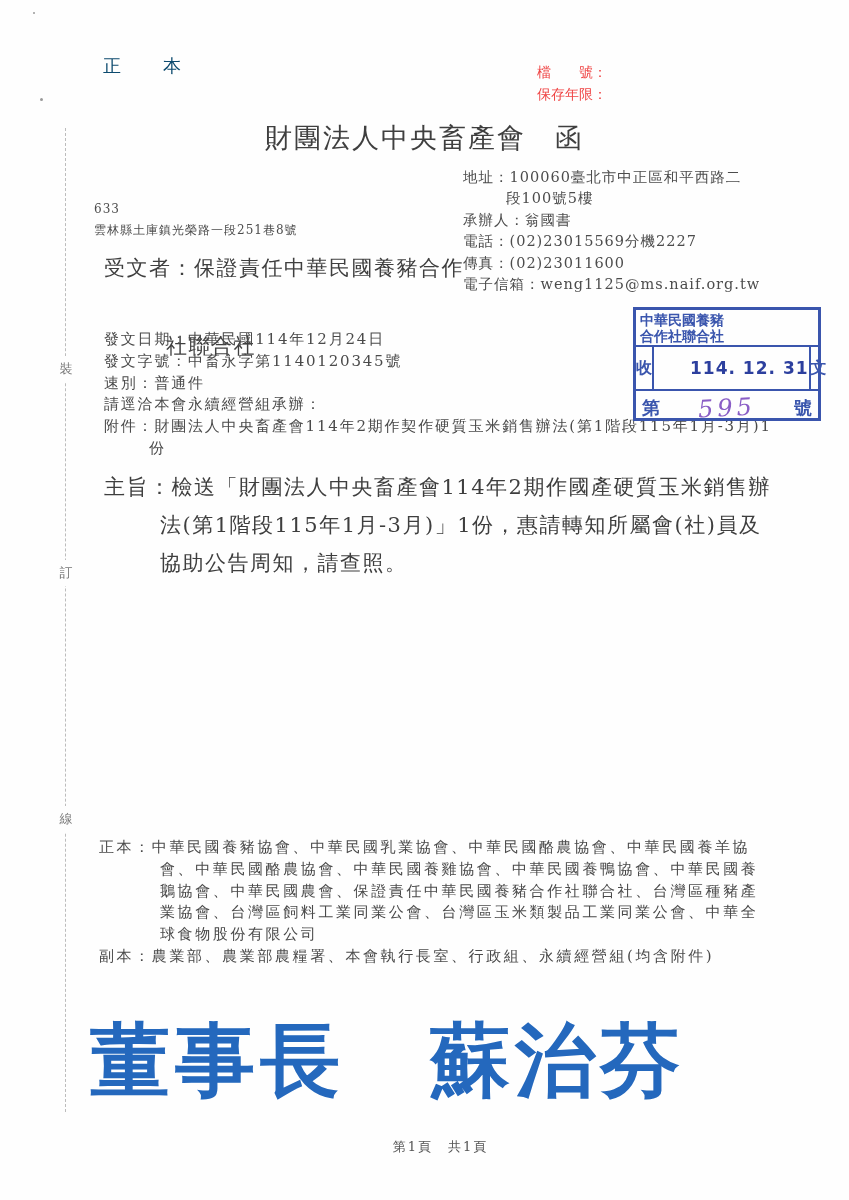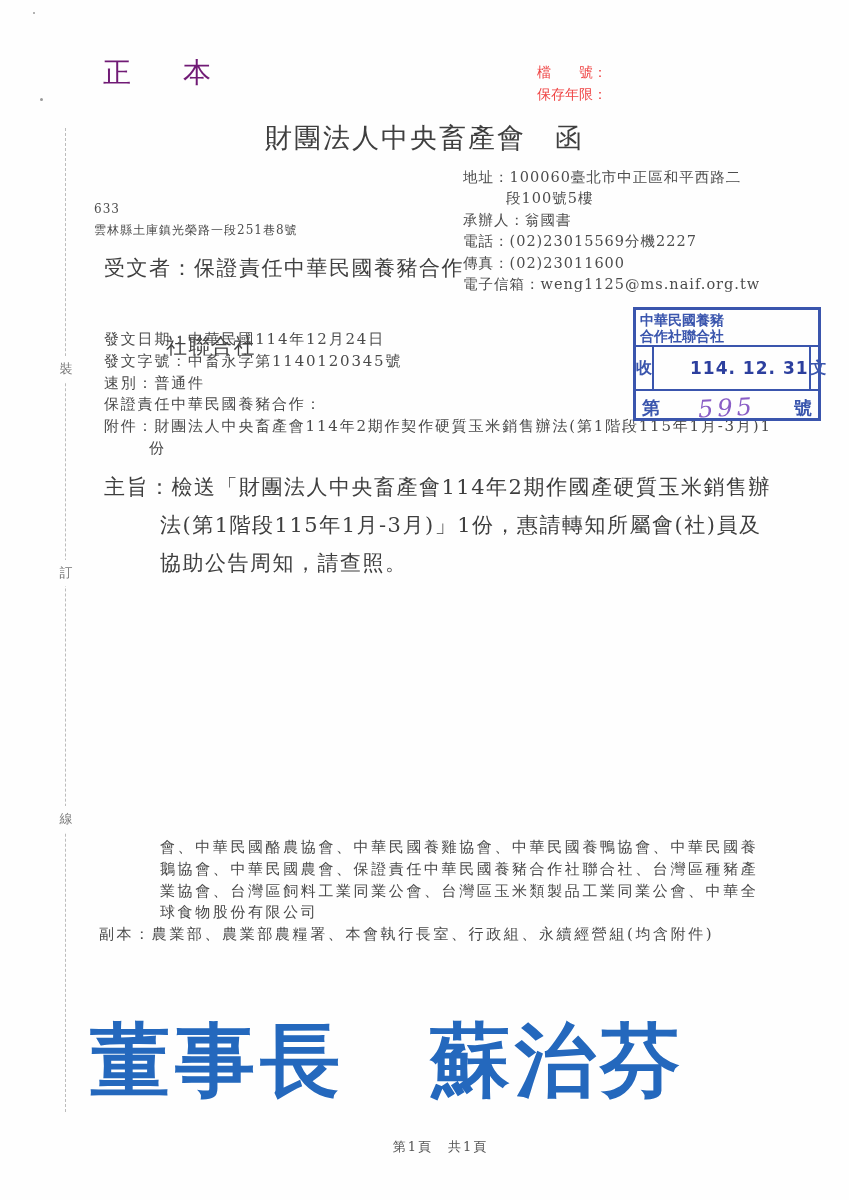--- a/index.html
+++ b/index.html
@@ -3,21 +3,21 @@
 <meta charset="utf-8">
 <style>
   html,body{margin:0;padding:0;background:#ffffff;}
   .sheet{
     position:relative;width:849px;height:1200px;background:#fefefe;
     font-family:"DejaVu Serif","Liberation Serif",serif;color:#474747;
     overflow:hidden;
   }
   .abs{position:absolute;white-space:nowrap;}
   
-  .copy-type{left:103px;top:54px;font-size:28px;letter-spacing:12px;color:#701a75;}
+  .copy-type{left:103px;top:54px;font-size:18px;letter-spacing:12px;color:#0c4a6e;}
   .file-block{left:537px;top:61px;font-size:14px;line-height:22px;color:#ef4444;}
   .doc-title{left:0;right:0;top:120px;text-align:center;font-size:27px;letter-spacing:2px;color:#3f3f3f;}
   
   .sender{left:463px;top:167px;font-size:14.5px;line-height:21.4px;letter-spacing:1px;color:#4c4c4c;}
   .sender .cont{padding-left:43px;}
   
   .zipaddr{left:94px;top:199px;font-size:12px;line-height:21px;letter-spacing:1px;color:#4c4c4c;}
   .recipient{left:104px;top:249px;font-size:21px;line-height:38px;letter-spacing:1.5px;color:#3f3f3f;}
   .recipient .cont{padding-left:62px;margin-top:40px;}
   
@@ -94,21 +94,21 @@
 
   <div class="abs recipient">
     <div>受文者：保證責任中華民國養豬合作</div>
     <div class="cont">社聯合社</div>
   </div>
 
   <div class="abs meta">
     <div>發文日期：中華民國114年12月24日</div>
     <div>發文字號：中畜永字第1140120345號</div>
     <div>速別：普通件</div>
-    <div>保證責任中華民國養豬合作：</div>
+    <div>請逕洽本會永續經營組承辦：</div>
     <div>附件：財團法人中央畜產會114年2期作契作硬質玉米銷售辦法(第1階段115年1月-3月)1</div>
     <div class="cont">份</div>
   </div>
 
   <div class="abs stamp">
     <div class="stamp-org">
       <div>
           <span>中華民國養豬</span>
         </div>
       <div>
@@ -128,20 +128,21 @@
   </div>
 
   <div class="abs subject">
     <div>主旨：檢送「財團法人中央畜產會114年2期作國產硬質玉米銷售辦</div>
     <div class="cont">法(第1階段115年1月-3月)」1份，惠請轉知所屬會(社)員及</div>
     <div class="cont">協助公告周知，請查照。</div>
   </div>
 
 
   <div class="abs dist">
+    <div>正本：中華民國養豬協會、中華民國乳業協會、中華民國酪農協會、中華民國養羊協</div>
     <div class="cont">會、中華民國酪農協會、中華民國養雞協會、中華民國養鴨協會、中華民國養</div>
     <div class="cont">鵝協會、中華民國農會、保證責任中華民國養豬合作社聯合社、台灣區種豬產</div>
     <div class="cont">業協會、台灣區飼料工業同業公會、台灣區玉米類製品工業同業公會、中華全</div>
     <div class="cont">球食物股份有限公司</div>
     <div>副本：農業部、農業部農糧署、本會執行長室、行政組、永續經營組(均含附件)</div>
   </div>
 
   <div class="abs signature">董事長　蘇治芬</div>
 
   <div class="abs footer">第1頁　共1頁</div>

